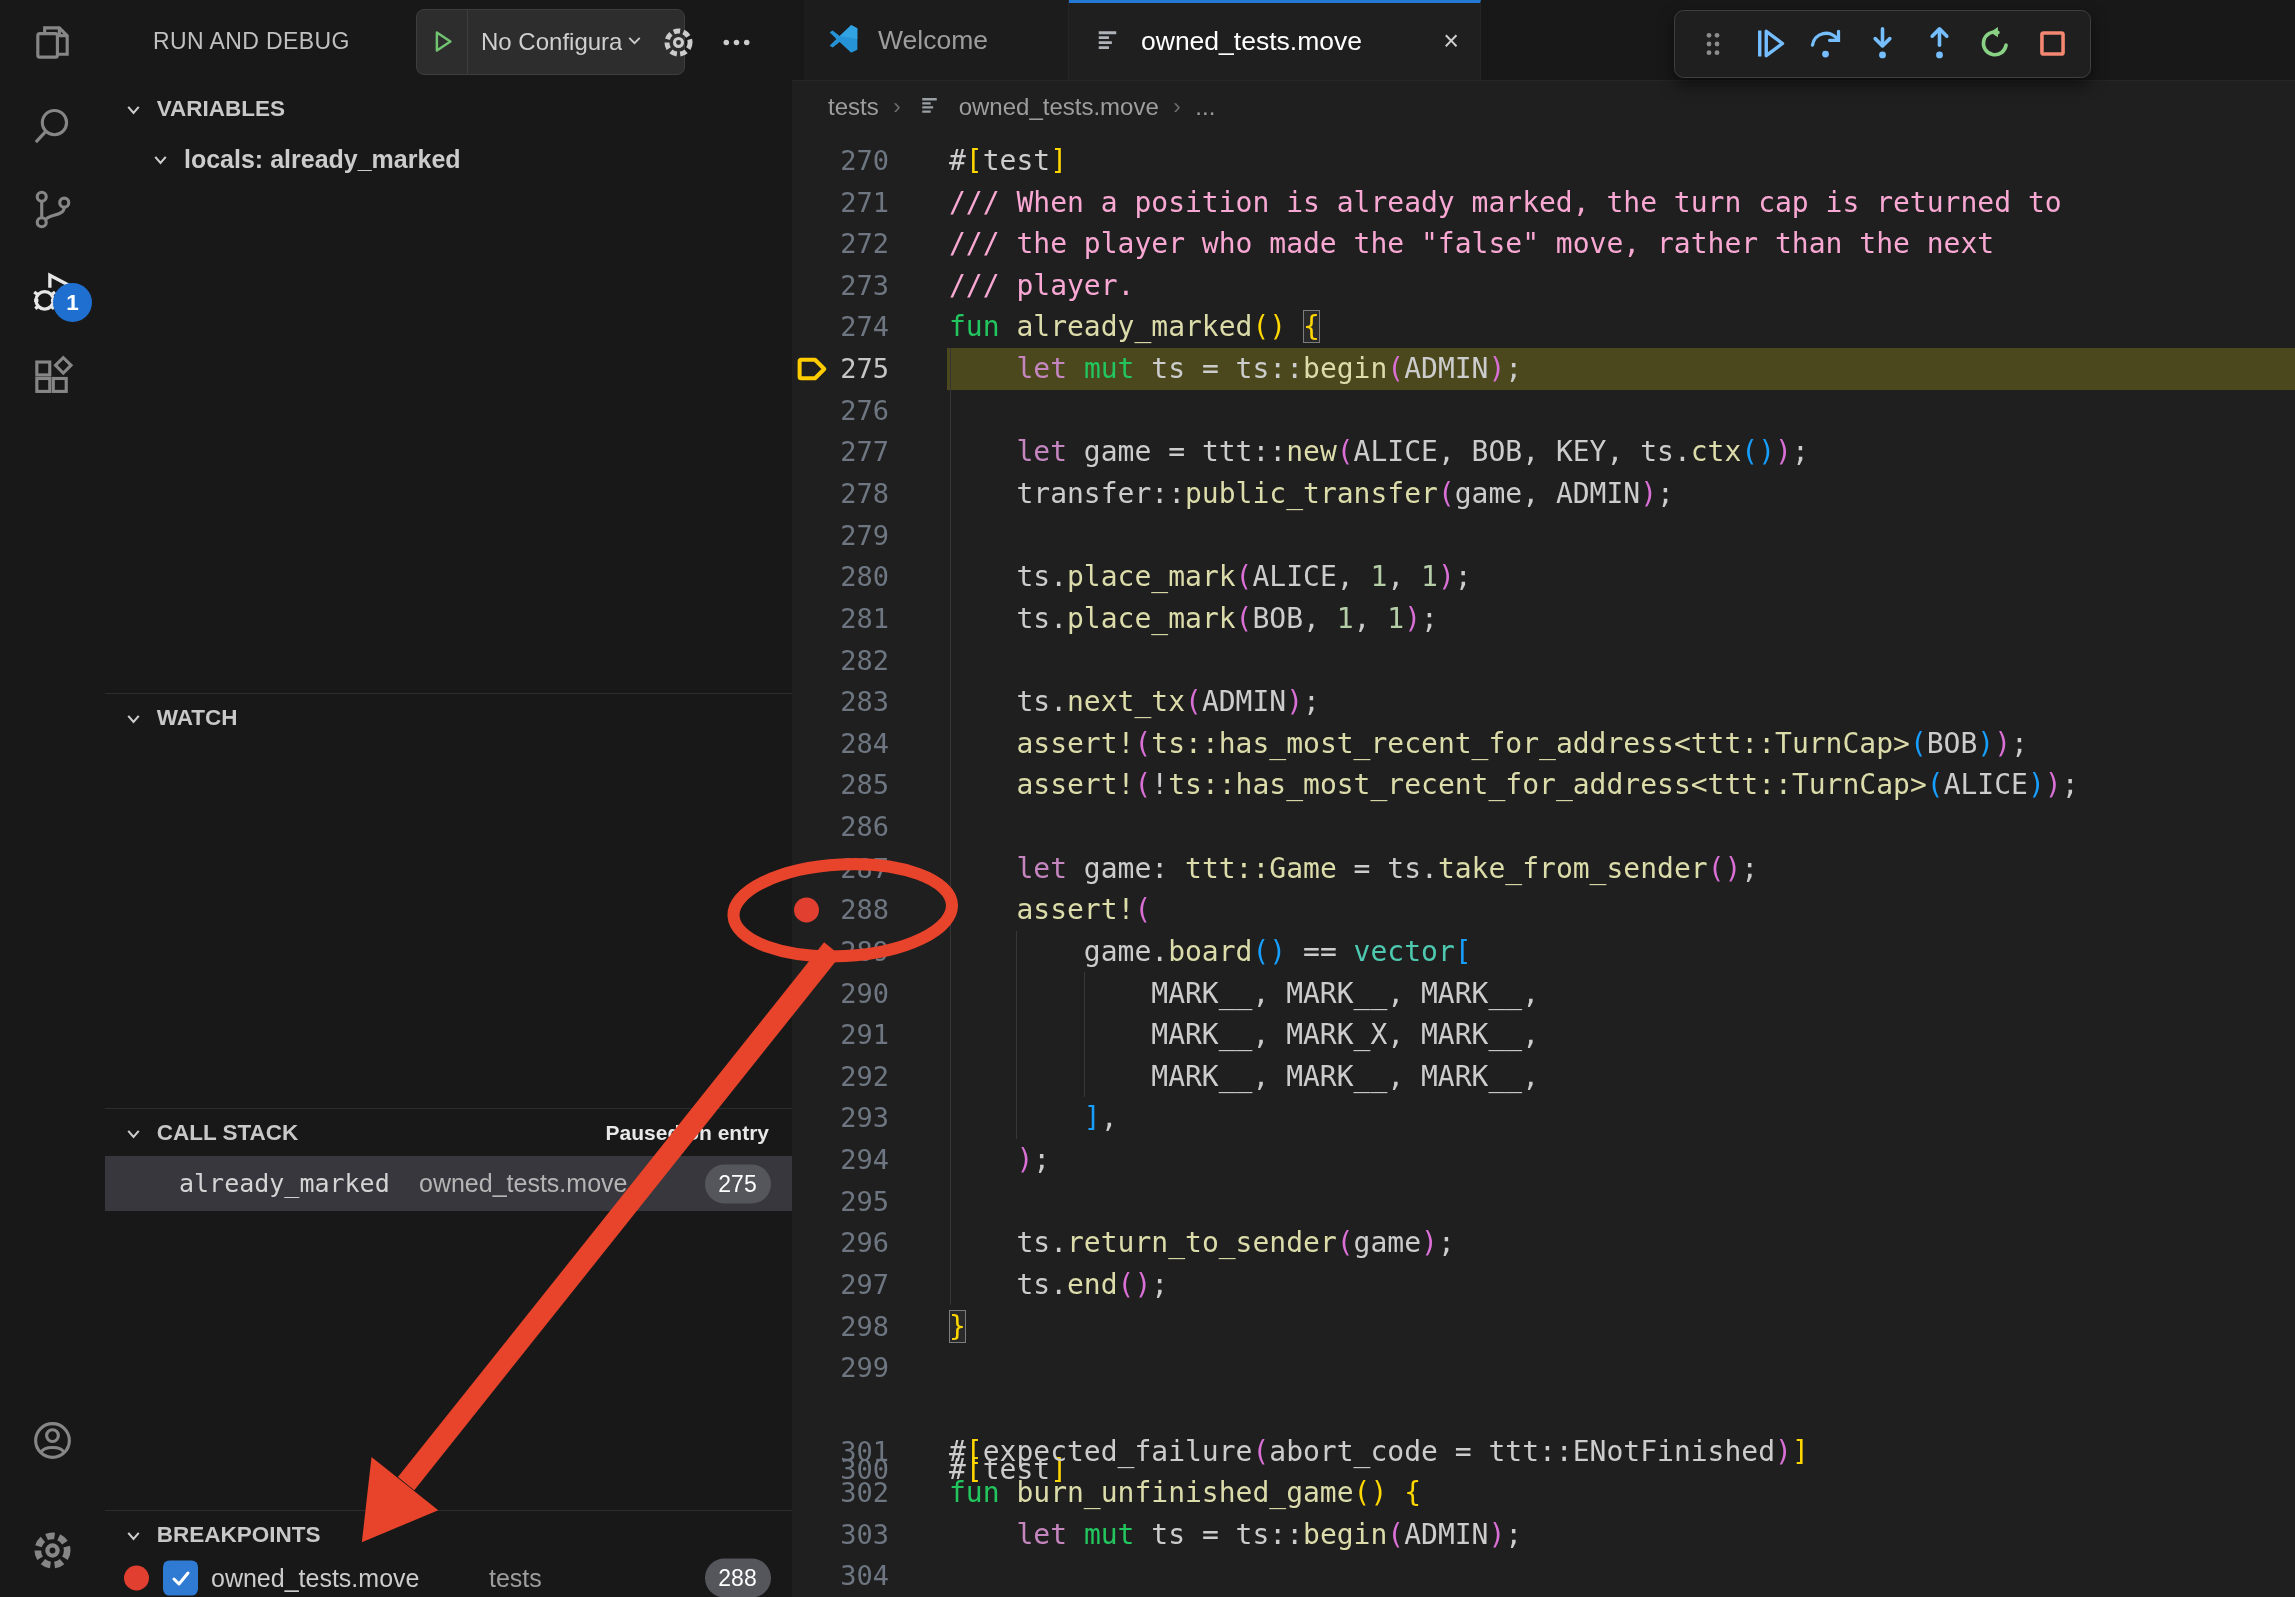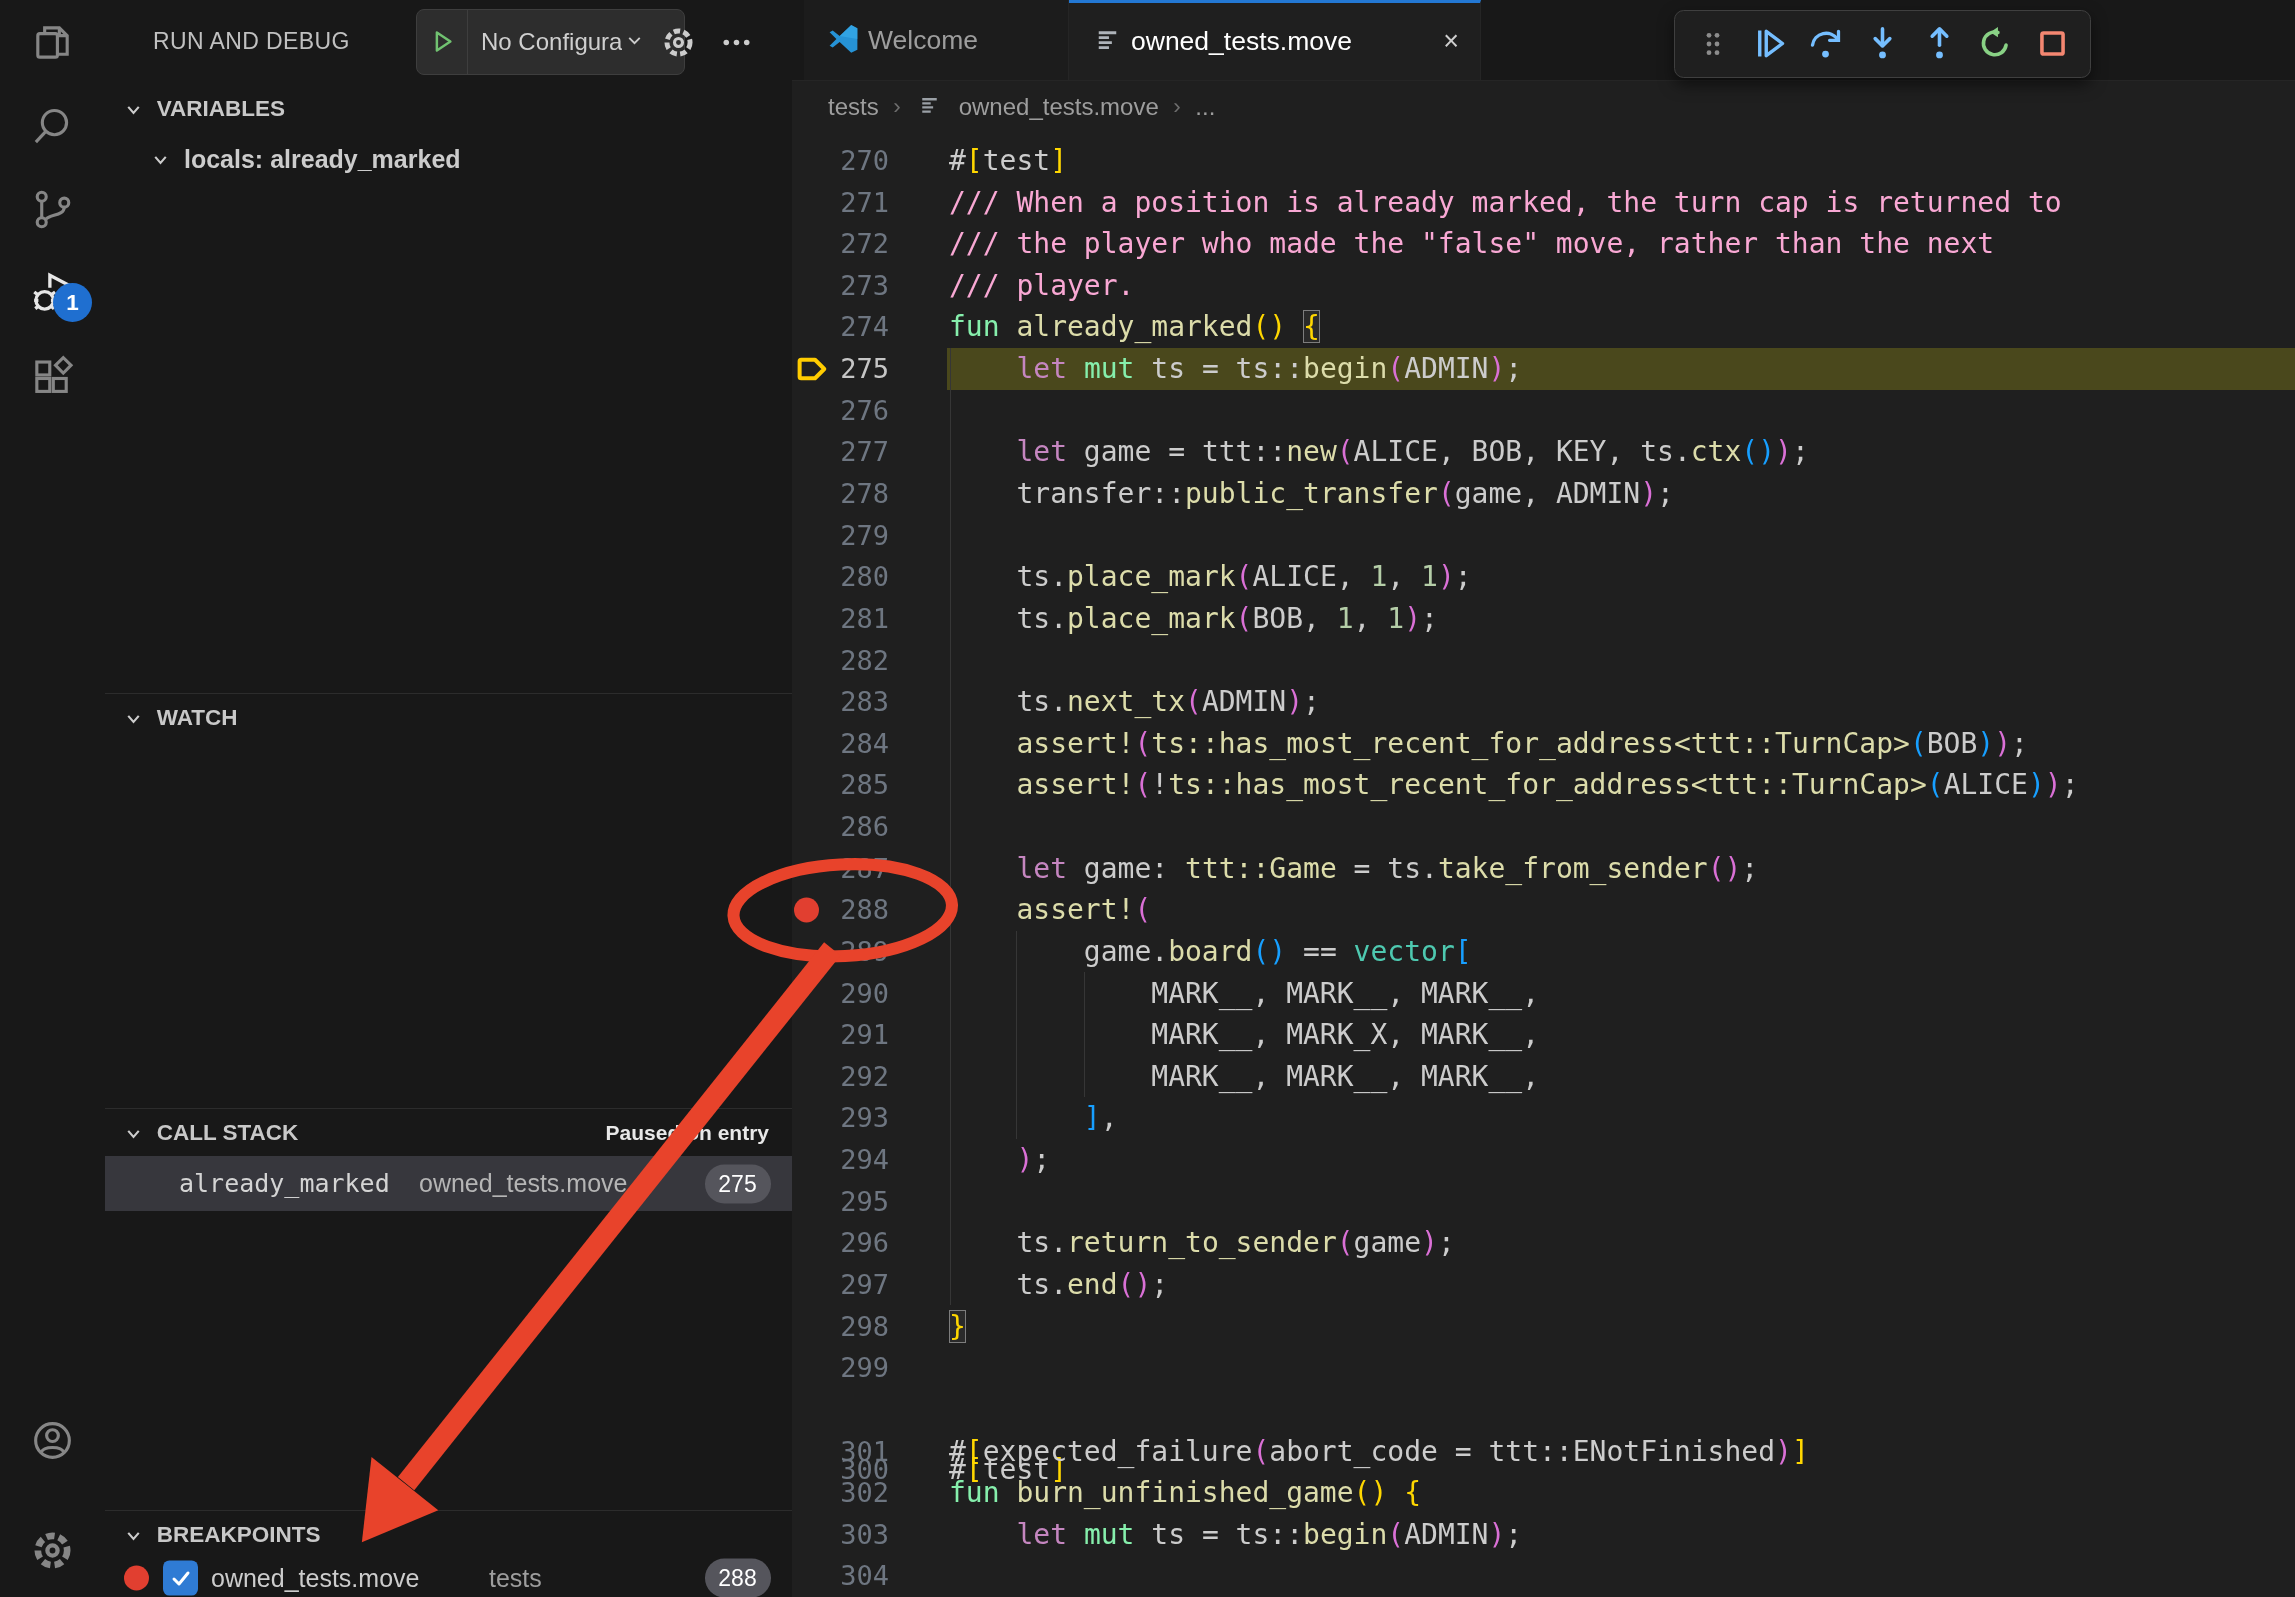--- a/index.html
+++ b/index.html
@@ -31,40 +31,40 @@
   .framerow .fn{position:absolute;left:74px;top:0;height:55px;line-height:55px;font-family:"DejaVu Sans Mono",monospace;font-size:25px;color:#d4d4d4;}
   .framerow .file{position:absolute;left:314px;top:0;height:55px;line-height:55px;font-size:25px;color:#b5b5b5;}
   .bp-row{position:absolute;left:0;top:1554px;width:688px;height:48px;}
   .bp-dot-side{position:absolute;left:19.3px;top:50%;transform:translateY(-50%);width:25px;height:25px;border-radius:50%;background:#e13f30;}
   .bp-check{position:absolute;left:58px;top:50%;transform:translateY(-50%);width:35px;height:35px;border-radius:6.4px;background:#2f7bd4;display:flex;align-items:center;justify-content:center;}
   .bp-file{position:absolute;left:106px;top:0;height:48px;line-height:48px;font-size:25px;color:#cccccc;}
   .bp-dir{position:absolute;left:384px;top:0;height:48px;line-height:48px;font-size:25px;color:#9d9d9d;}
   
   .editor{position:absolute;left:792px;top:0;width:1503px;height:1597px;background:#1f1f1f;}
   .tabbar{position:absolute;left:0;top:0;width:1503px;height:80px;background:#181818;border-bottom:0.8px solid #252525;}
-  .tab{position:absolute;top:0;height:80px;display:flex;align-items:center;gap:6px;padding:0 21px;box-sizing:border-box;font-size:26.5px;}
+  .tab{position:absolute;top:0;height:80px;display:flex;align-items:center;gap:16px;padding:0 21px;box-sizing:border-box;font-size:26.5px;}
   .tab.inactive{left:12px;width:265px;background:#1c1c1c;color:#9d9d9d;border-right:0.8px solid #252525;}
   .tab.active{left:277px;width:412px;background:#1f1f1f;color:#ffffff;border-top:3.2px solid #2378d4;border-right:0.8px solid #252525;}
   .tab .close{margin-left:auto;color:#cfcfcf;font-size:27px;}
   .breadcrumbs{position:absolute;left:0;top:80px;width:1503px;height:53px;display:flex;align-items:center;gap:14.5px;padding-left:36px;box-sizing:border-box;font-size:24px;color:#9d9d9d;}
   .bc-sep{color:#6d6d6d;font-size:22.5px;}
   .dbgbar{position:absolute;left:882px;top:9.7px;width:417px;height:68px;background:#1f1f1f;border:1.6px solid #3f3f3f;border-radius:9.7px;
     box-shadow:0 6.4px 14.5px rgba(0,0,0,.5);display:flex;align-items:center;justify-content:space-between;padding:0 11.3px;box-sizing:border-box;z-index:5;}
   .dbgbtn{width:53px;height:53px;display:flex;align-items:center;justify-content:center;}
   
   #code-lines{position:absolute;left:0;top:0;width:1503px;height:1597px;}
   .cl{position:absolute;left:0;width:1503px;height:42px;line-height:42px;font-family:"DejaVu Sans Mono",monospace;font-size:28px;white-space:pre;}
   .cl .hl{position:absolute;left:155px;right:0;top:0;bottom:0;background:#4a481c;}
   .cl .num{position:absolute;left:0;top:0;width:97px;text-align:right;color:#6e7681;font-size:27px;}
   .cl.cur .num{color:#c6c6c6;}
   .cl .txt{position:absolute;left:157px;top:0;}
   .bp-dot{position:absolute;left:1.6px;top:50%;transform:translateY(-50%);width:25px;height:25px;border-radius:50%;background:#e13f30;}
   .dbg-arrow{position:absolute;left:3.2px;top:50%;transform:translateY(-50%);}
   .guide{position:absolute;width:0.8px;background:#363636;}
-  .tk-f{color:#cccccc}.tk-c{color:#f9a8d4}.tk-p{color:#c586c0}.tk-b{color:#86efac}
+  .tk-f{color:#cccccc}.tk-c{color:#f9a8d4}.tk-p{color:#c586c0}.tk-b{color:#22c55e}
   .tk-y{color:#dcdcaa}.tk-t{color:#4ec9b0}.tk-n{color:#b5cea8}
   .tk-g1{color:#ffd700}.tk-g2{color:#da70d6}.tk-g3{color:#179fff}
   .tk-m1{color:#ffd700;outline:1.6px solid #7d7d7d;outline-offset:-1.6px;background:rgba(120,120,120,.12);}
   .annotation{position:absolute;left:0;top:0;z-index:50;pointer-events:none;}
 </style>
 </head>
 <body>
 
 <div class="screen">
 

